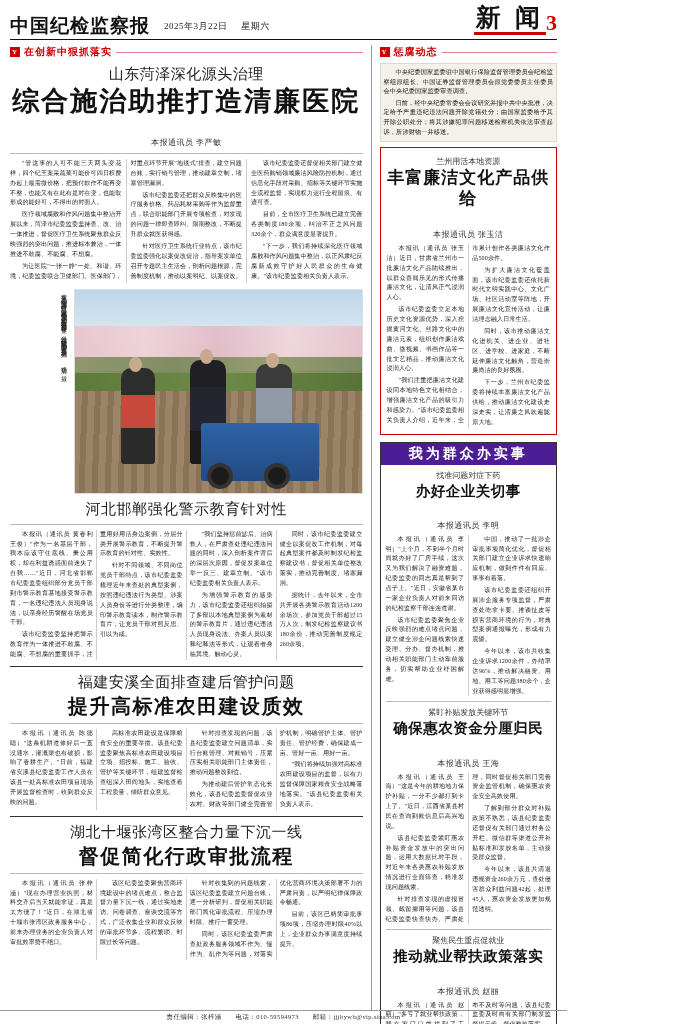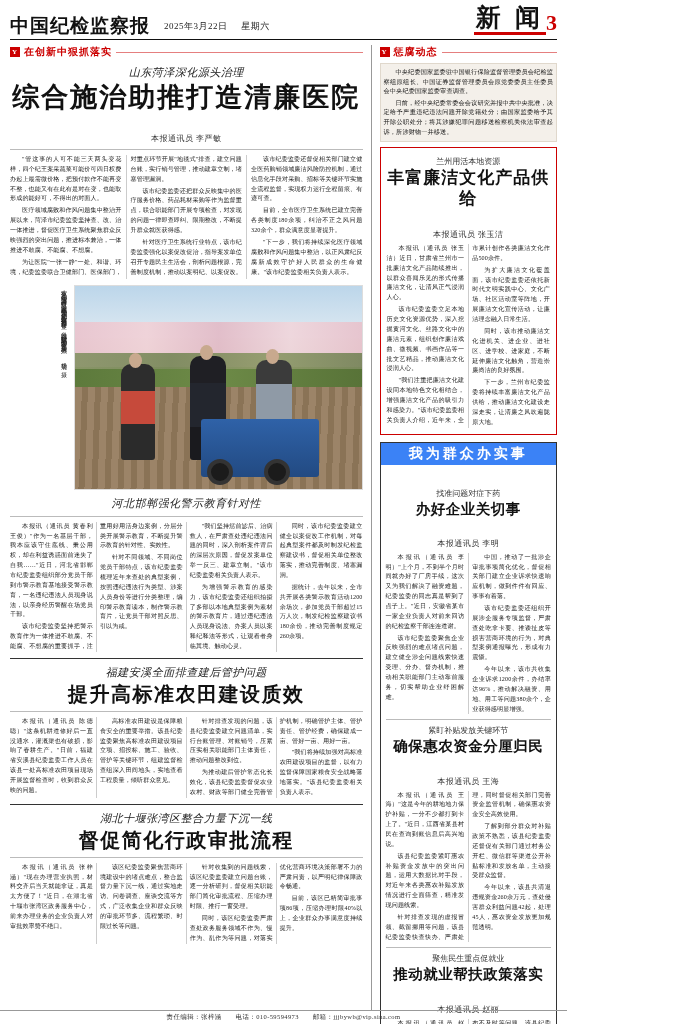--- a/index.html
+++ b/index.html
@@ -102,25 +102,24 @@
   .flag-rule {
     flex: 1;
     height: 1px;
     background: #c00;
     opacity: .5;
   }
 
   
   .shoulder {
     text-align: center;
-    font-size: 11px;
+    font-size: 15px;
     color: #222;
     letter-spacing: .5px;
     margin: 6px 0 2px 0;
-    font-style: italic;
   }
   .headline-main {
     text-align: center;
     font-weight: bold;
     font-size: 27px;
     letter-spacing: 2px;
     line-height: 1.15;
     margin: 2px 0 4px 0;
     font-family: "Liberation Serif", serif;
   }
@@ -210,28 +209,28 @@
     padding: 5px 6px 6px 6px;
     margin-top: 5px;
   }
   
   .boxed-black {
     border: 1px solid #333;
     padding: 4px 5px 6px 5px;
     margin-top: 7px;
   }
   .redbar-title {
-    background: #3b82f6;
+    background: #4c1d95;
     color: #fff;
     text-align: center;
     font-weight: bold;
     font-size: 14px;
     letter-spacing: 3px;
     padding: 2px 0;
-    margin: -4px -5px 23px -5px;
+    margin: -4px -5px 5px -5px;
   }
   .sub-shoulder {
     text-align: center;
     font-size: 8px;
     color: #333;
     margin: 3px 0 1px 0;
   }
   .headline-box {
     text-align: center;
     font-weight: bold;

